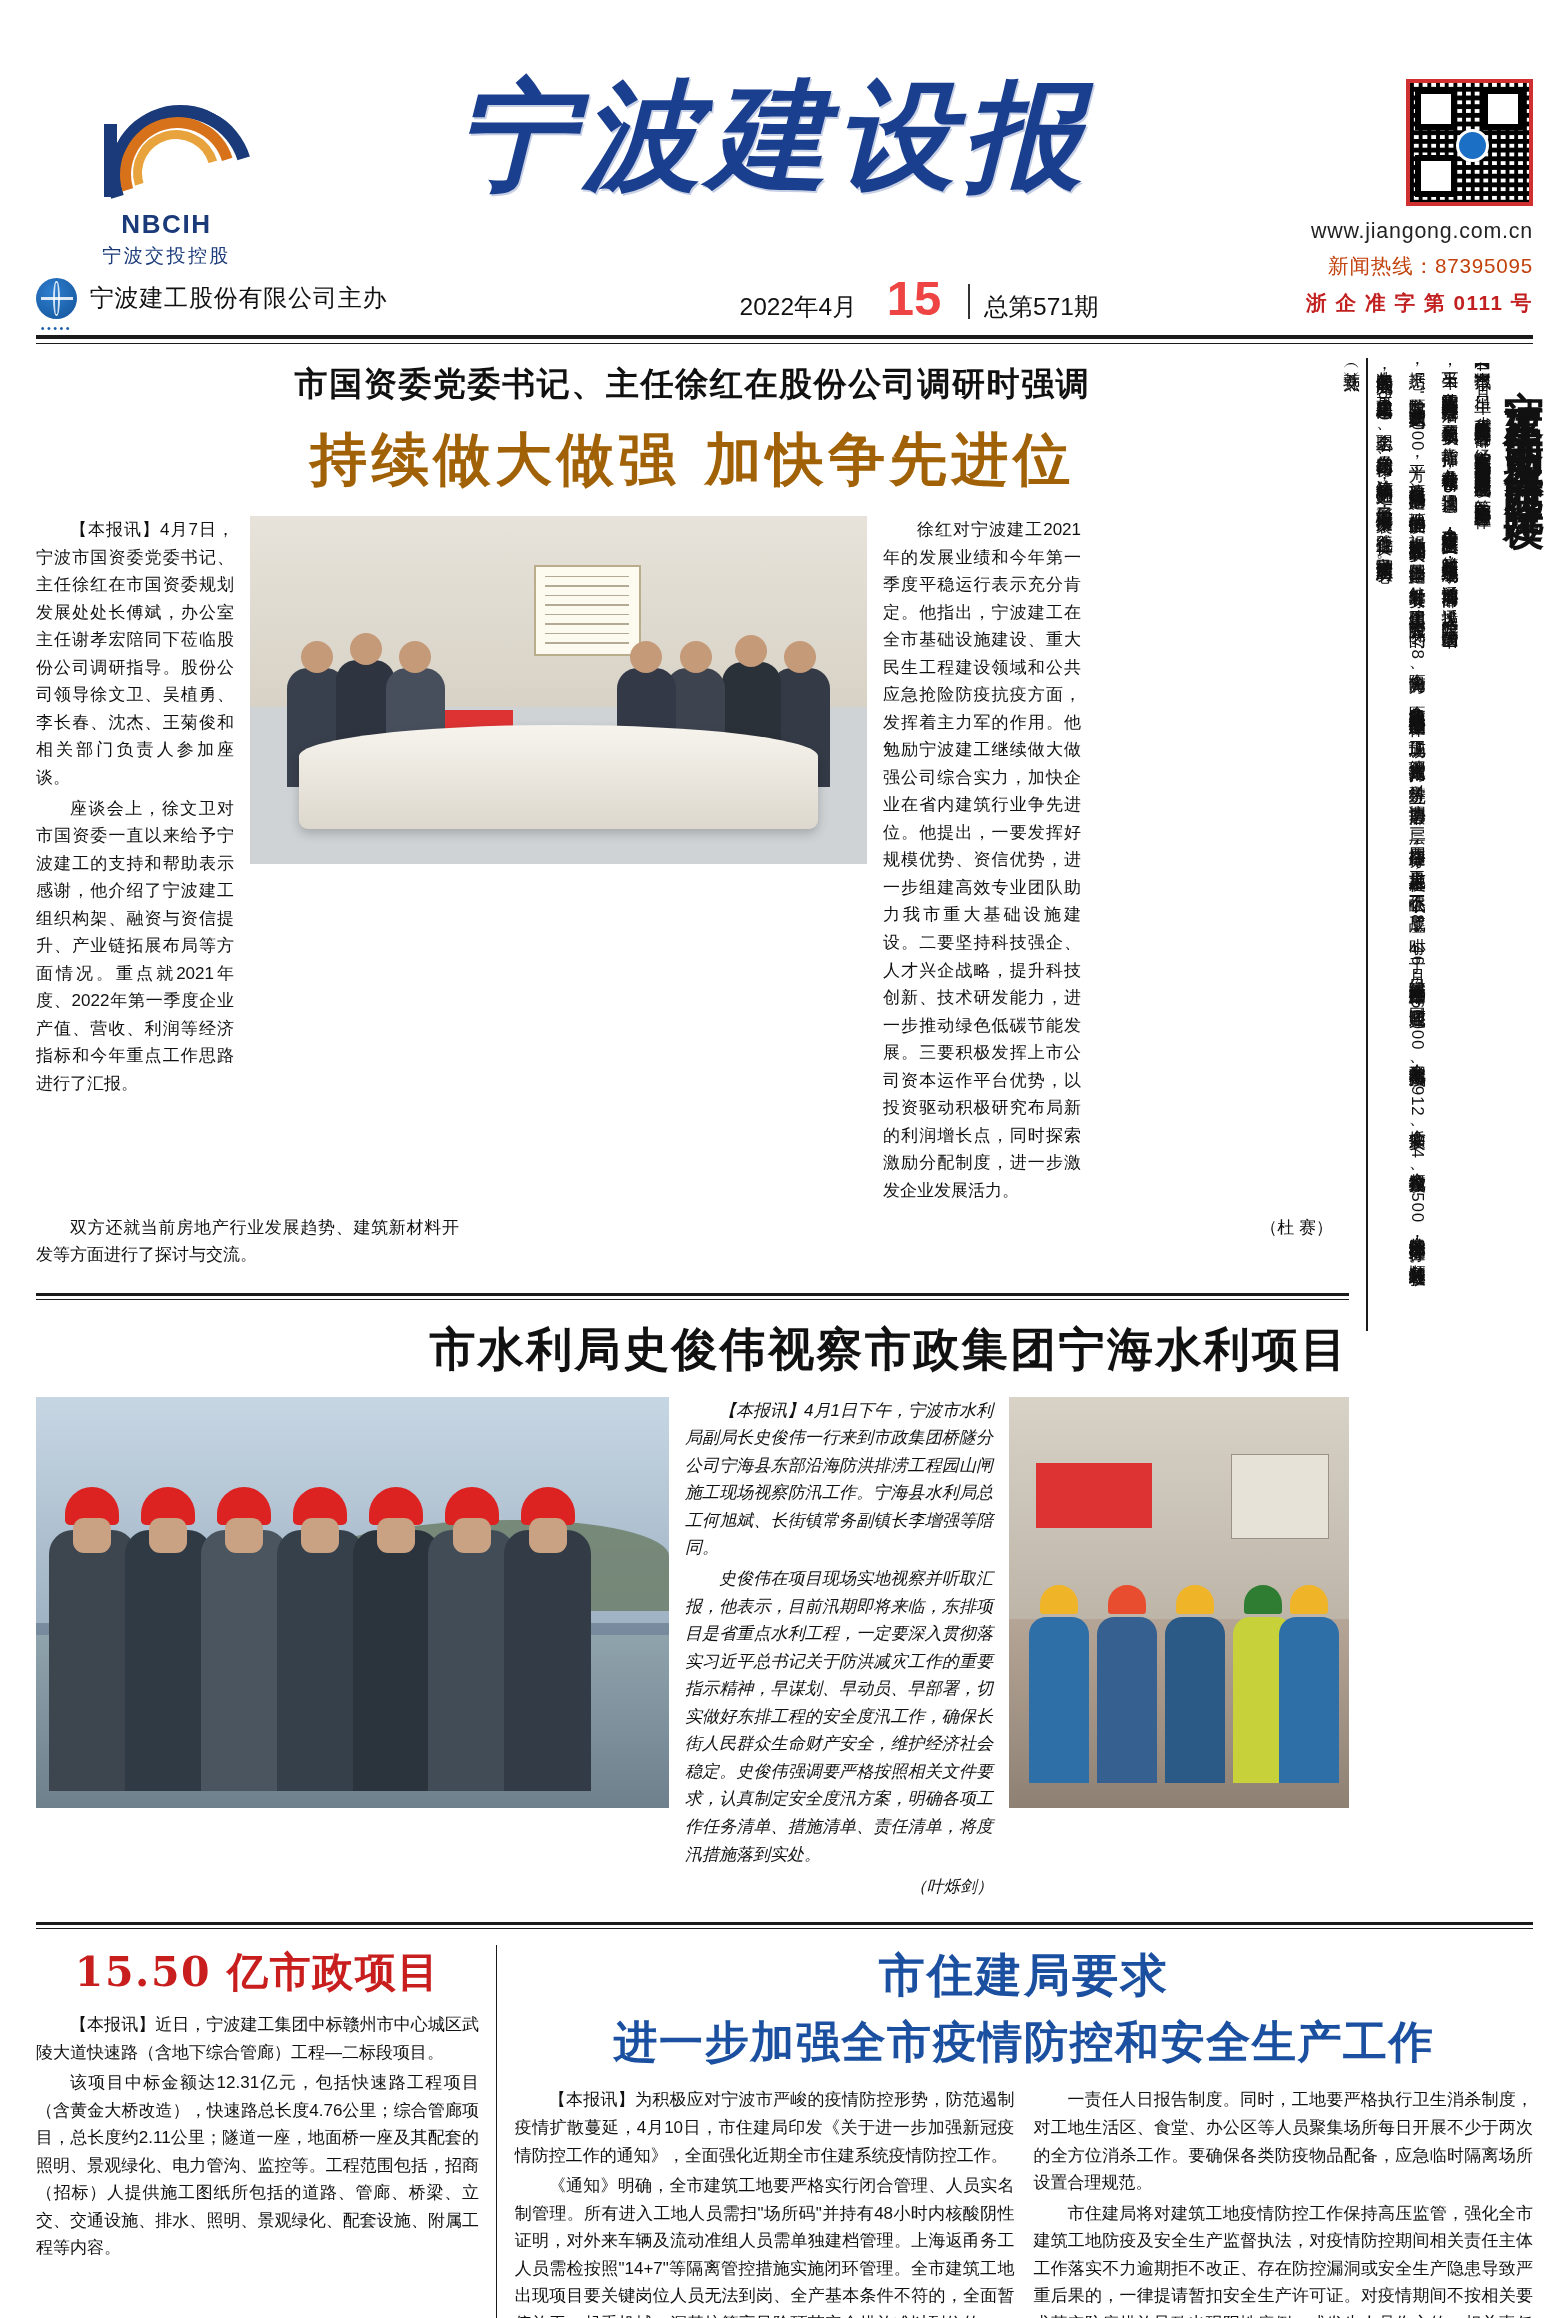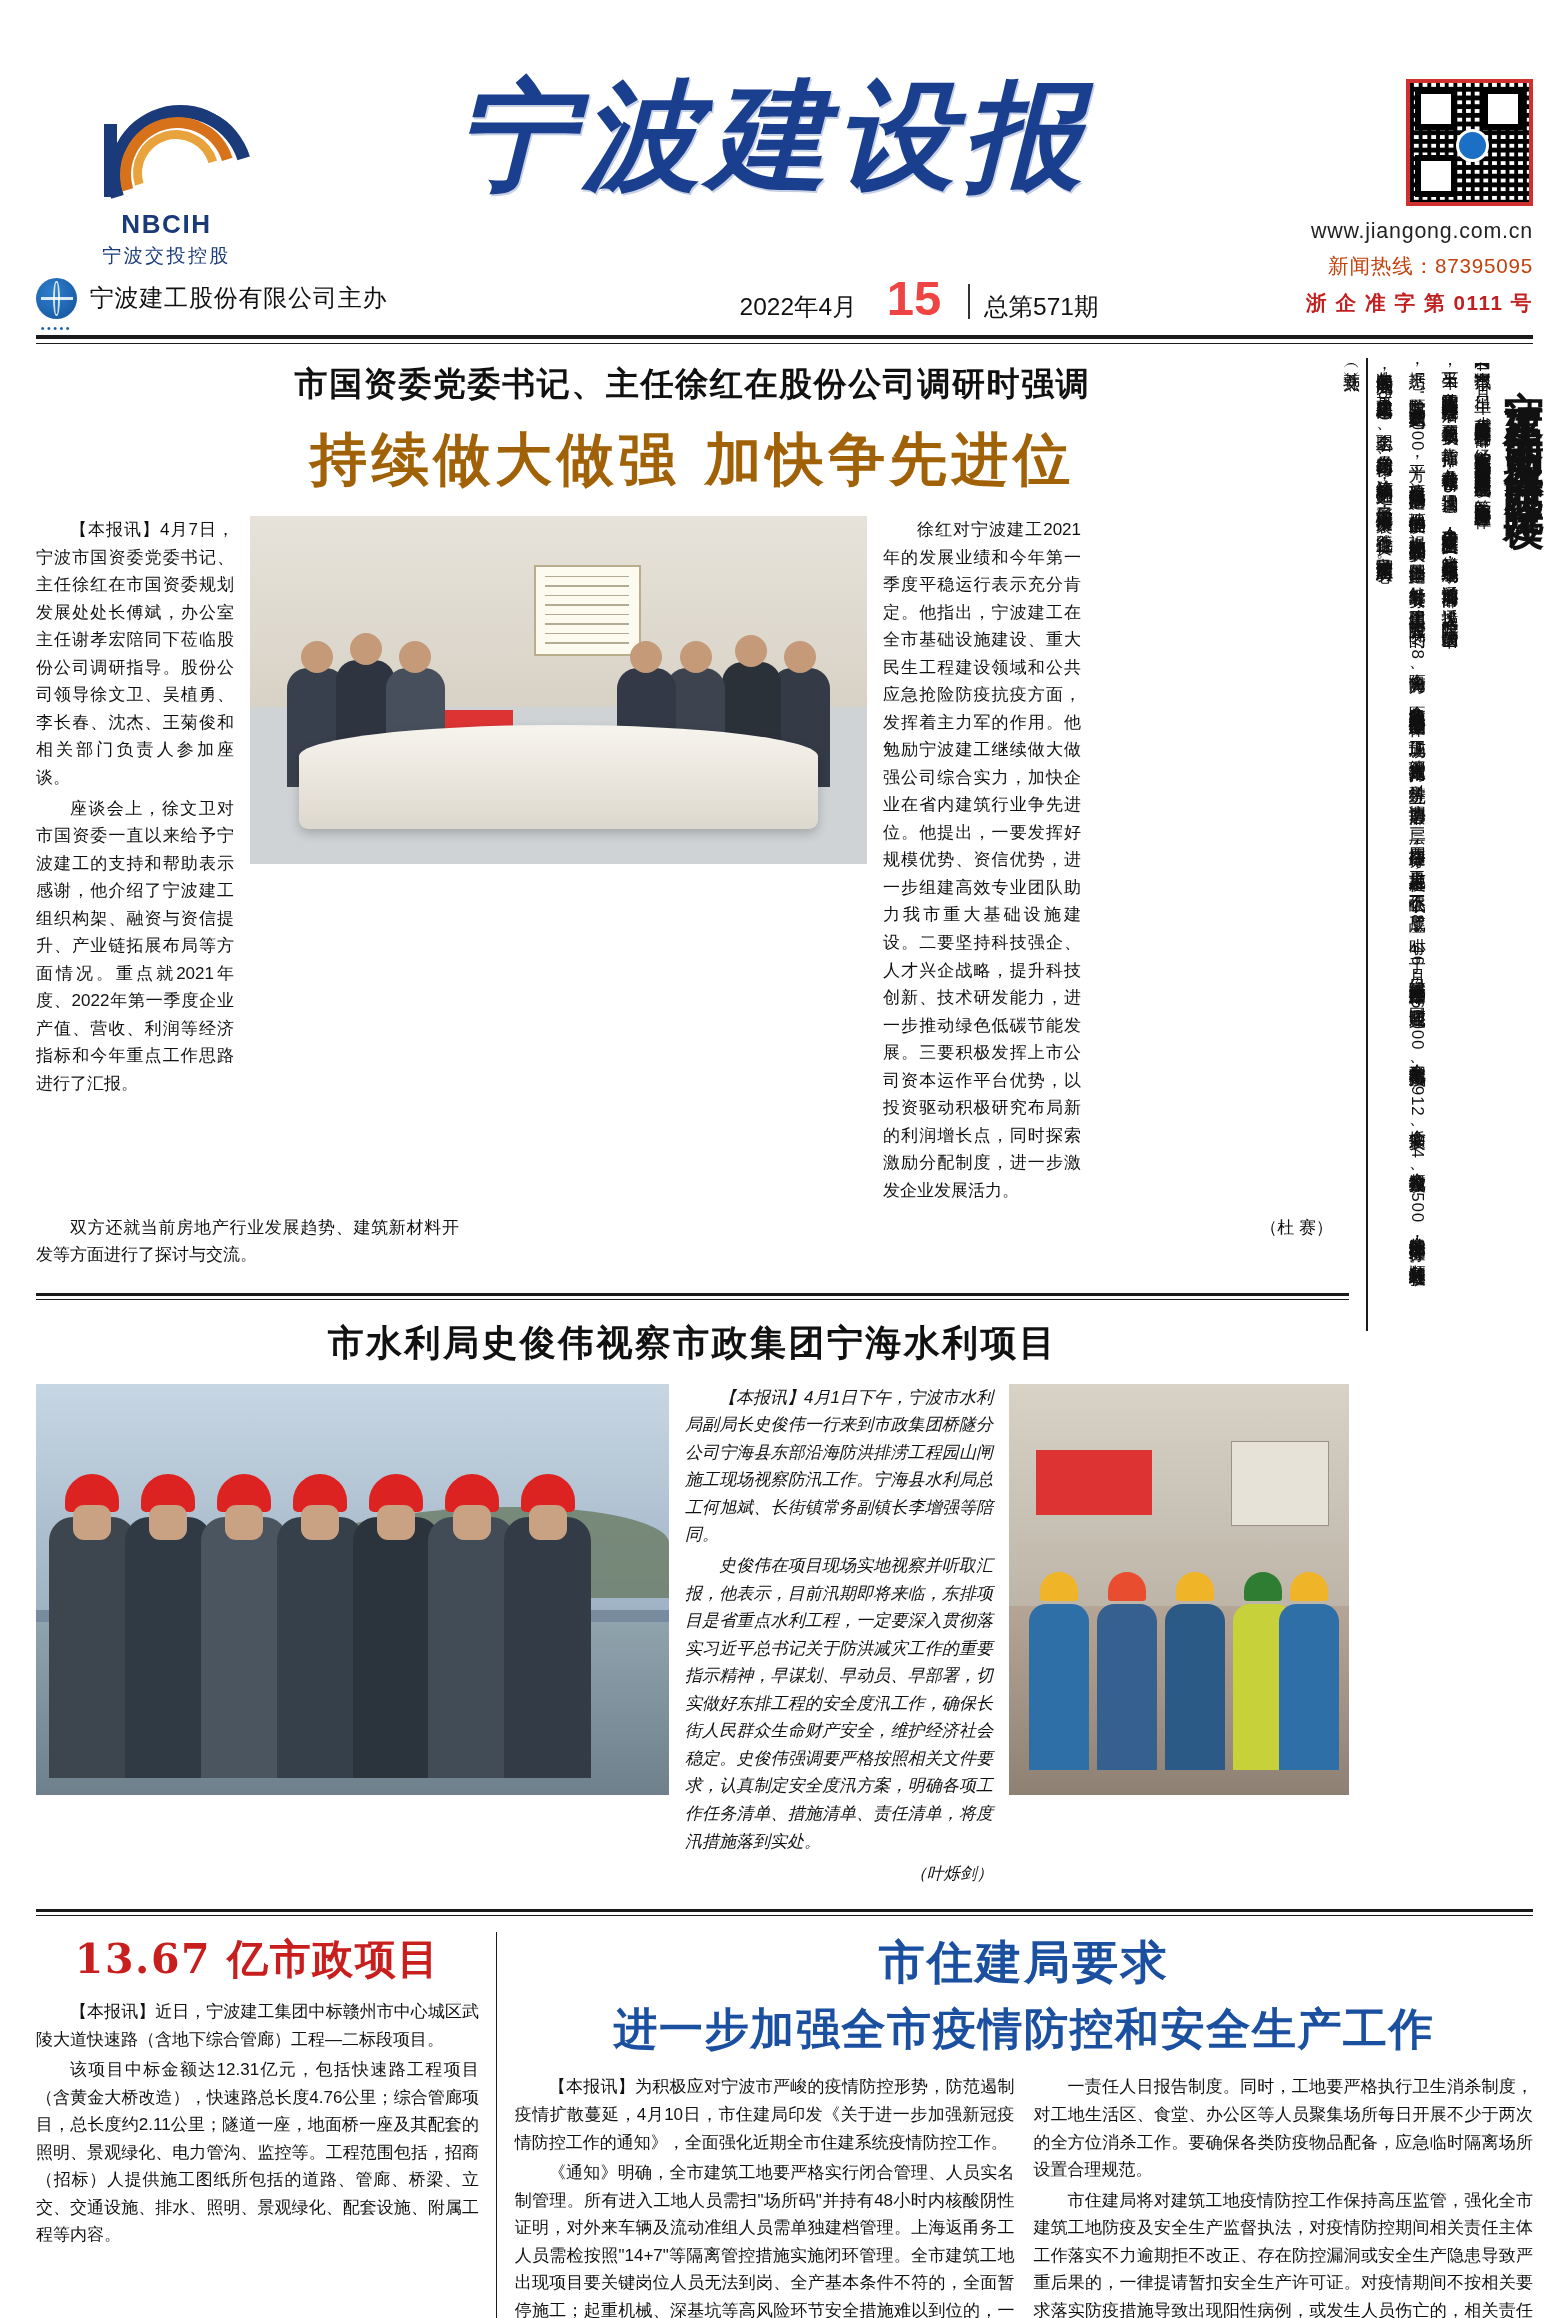--- a/index.html
+++ b/index.html
@@ -270,23 +270,23 @@
   .ppl.r4{right:31%;background:#333946;}
 
   
   .sep-band{
     border-top:3.2px solid #1b1b1b;
     margin-top:20.6px;
     padding-top:3.2px;
   }
   .sep-band .thin{border-top:1.6px solid #1b1b1b;}
   .story2-title{
-    text-align:center;
+    text-align:right;
     font-family:"DejaVu Serif", serif;
-    font-size:36px;
+    font-size:46px;
     font-weight:bold;
     letter-spacing:2.4px;
     margin:19px 0 16px 0;
     color:#111;
   }
   .story2-body{display:flex;gap:16px;}
   .photo-left{
     width:633px;height:411px;position:relative;overflow:hidden;
     background:linear-gradient(180deg,#9fb3c4 0%, #7e93a6 45%, #5d6f7e 100%);
   }
@@ -555,21 +555,21 @@
       </div>
     </div>
   </div>
 
   <div class="sep-band">
     <div class="thin"></div>
   </div>
 
   <div class="bottom">
     <div class="bottom-left">
-      <div class="b-title2">13.67 亿市政项目</div>
+      <div class="b-title2">15.50 亿市政项目</div>
       <div class="b-cols">
         <p>【本报讯】近日，宁波建工集团中标赣州市中心城区武陵大道快速路（含地下综合管廊）工程—二标段项目。</p>
         <p>该项目中标金额达12.31亿元，包括快速路工程项目（含黄金大桥改造），快速路总长度4.76公里；综合管廊项目，总长度约2.11公里；隧道一座，地面桥一座及其配套的照明、景观绿化、电力管沟、监控等。工程范围包括，招商（招标）人提供施工图纸所包括的道路、管廊、桥梁、立交、交通设施、排水、照明、景观绿化、配套设施、附属工程等内容。</p>
 
       </div>
     </div>
 
     <div class="bottom-right">
       <div class="br-title1">市住建局要求</div>
       <div class="br-title2">进一步加强全市疫情防控和安全生产工作</div>

